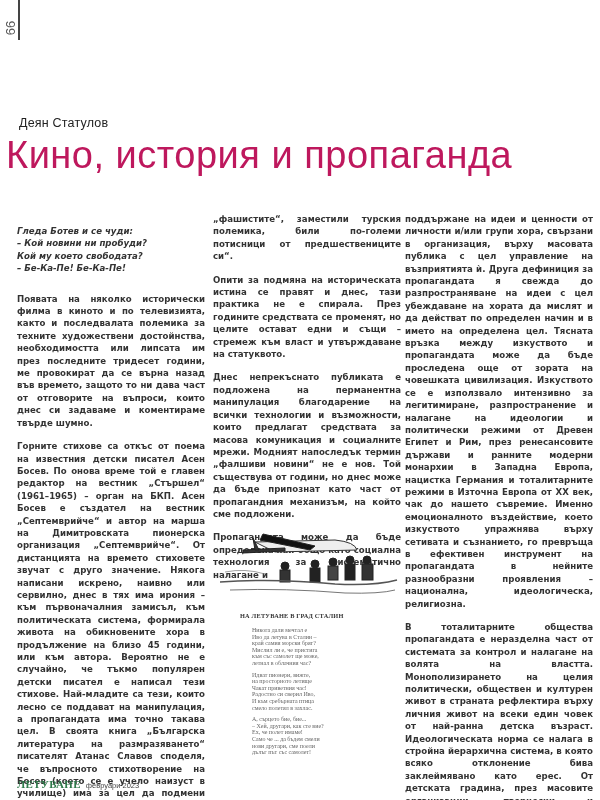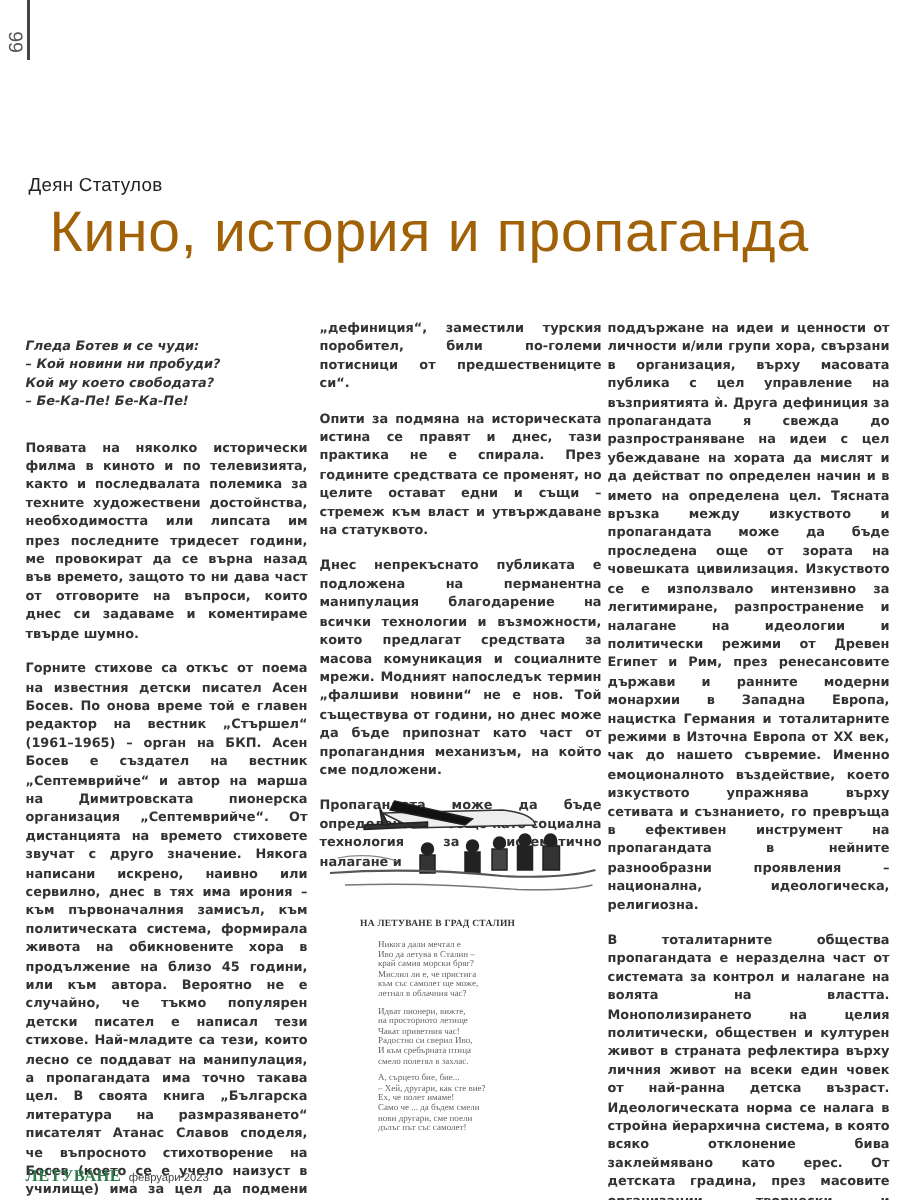--- a/index.html
+++ b/index.html
@@ -12,22 +12,22 @@
     transform: rotate(90deg); transform-origin: center;
     font-family: "Liberation Sans", sans-serif; font-size: 13px; color: #555;
     display: flex; align-items: center; justify-content: center;
   }
   .page-rule { position: absolute; left: 18px; top: 0; width: 2px; height: 40px; background: #444; }
   .author {
     position: absolute; left: 19px; top: 116px;
     font-family: "Liberation Sans", sans-serif; font-size: 12.5px; color: #222; letter-spacing: 0.2px;
   }
   .title {
-    position: absolute; left: 33px; top: 134px; white-space: nowrap;
-    font-family: "Liberation Sans", sans-serif; font-size: 38px; color: #a16207; letter-spacing: 0.5px;
+    position: absolute; left: 6px; top: 134px; white-space: nowrap;
+    font-family: "Liberation Sans", sans-serif; font-size: 38px; color: #be185d; letter-spacing: 0.5px;
   }
   .col { position: absolute; top: 213px; width: 188px; font-size: 8.6px; line-height: 12.4px; text-align: justify; }
   .col p { margin: 0 0 11px 0; font-weight: bold; color: #333; hyphens: auto; }
   .col1 { left: 17px; }
   .col2 { left: 213px; }
   .col3 { left: 405px; width: 188px; }
   .epigraph { margin: 12px 0 18px 0; font-style: italic; font-weight: bold; color: #333; font-size: 8.6px; line-height: 12.4px; }
   .epigraph div { white-space: nowrap; }
   .illustration { position: absolute; left: 215px; top: 520px; width: 185px; height: 80px; }
   .poem { position: absolute; left: 240px; top: 612px; width: 150px; font-family: "Liberation Serif", serif; color: #555; }
@@ -52,21 +52,21 @@
     <div>Гледа Ботев и се чуди:</div>
     <div> – Кой новини ни пробуди?</div>
     <div>Кой му което свободата?</div>
     <div> – Бе-Ка-Пе! Бе-Ка-Пе!</div>
   </div>
   <p>Появата на няколко исторически филма в киното и по телевизията, както и последвалата полемика за техните художествени достойнства, необходимостта или липсата им през последните тридесет години, ме провокират да се върна назад във времето, защото то ни дава част от отговорите на въпроси, които днес си задаваме и коментираме твърде шумно.</p>
   <p>Горните стихове са откъс от поема на известния детски писател Асен Босев. По онова време той е главен редактор на вестник „Стършел“ (1961–1965) – орган на БКП. Асен Босев е създател на вестник „Септемврийче“ и автор на марша на Димитровската пионерска организация „Септемврийче“. От дистанцията на времето стиховете звучат с друго значение. Някога написани искрено, наивно или сервилно, днес в тях има ирония – към първоначалния замисъл, към политическата система, формирала живота на обикновените хора в продължение на близо 45 години, или към автора. Вероятно не е случайно, че тъкмо популярен детски писател е написал тези стихове. Най-младите са тези, които лесно се поддават на манипулация, а пропагандата има точно такава цел. В своята книга „Българска литература на размразяването“ писателят Атанас Славов споделя, че въпросното стихотворение на Босев (което се е учело наизуст в училище) има за цел да подмени историческата истина: „След като в продължение на 70 години Ботев е легендарен национален герой, в края на 40-те години в училищата се прокарва тезата, че освободителното движение, в което участва Ботев, е маловажно, защото</p>
 </div>
 
 <div class="col col2">
-  <p>„дефиниция“, заместили турския поробител, били по-големи потисници от предшествениците си“.</p>
+  <p>„фашистите“, заместили турския полемика, били по-големи потисници от предшествениците си“.</p>
   <p>Опити за подмяна на историческата истина се правят и днес, тази практика не е спирала. През годините средствата се променят, но целите остават едни и същи – стремеж към власт и утвърждаване на статуквото.</p>
   <p>Днес непрекъснато публиката е подложена на перманентна манипулация благодарение на всички технологии и възможности, които предлагат средствата за масова комуникация и социалните мрежи. Модният напоследък термин „фалшиви новини“ не е нов. Той съществува от години, но днес може да бъде припознат като част от пропагандния механизъм, на който сме подложени.</p>
   <p>Пропагандата може да бъде определена най-общо като социална технология за систематично налагане и</p>
 </div>
 
 <svg class="illustration" viewBox="0 0 185 80">
   <g fill="#222" stroke="#222">
     <path d="M40 22 L120 20 Q140 22 142 30 L60 32 Z" fill="#eee" stroke="#333" stroke-width="1"></path>
     <path d="M48 14 L100 26 L95 30 L45 20 Z" fill="#111"></path>
     <path d="M28 30 L70 28 L70 31 L28 33 Z" fill="#333"></path>

